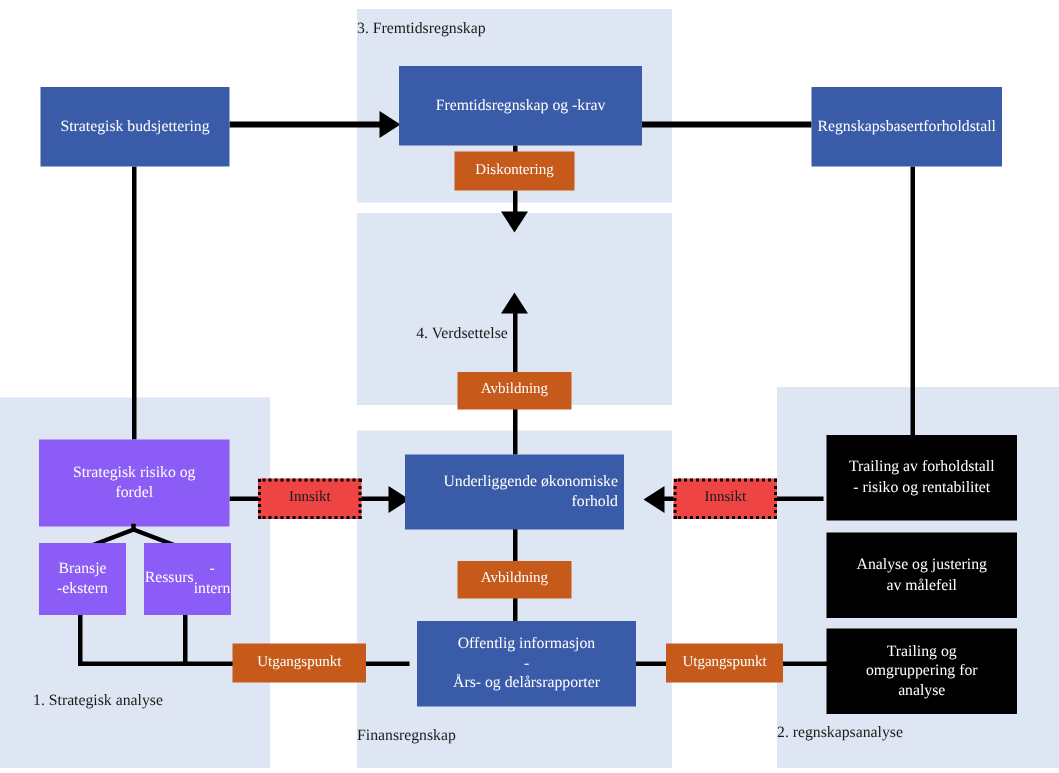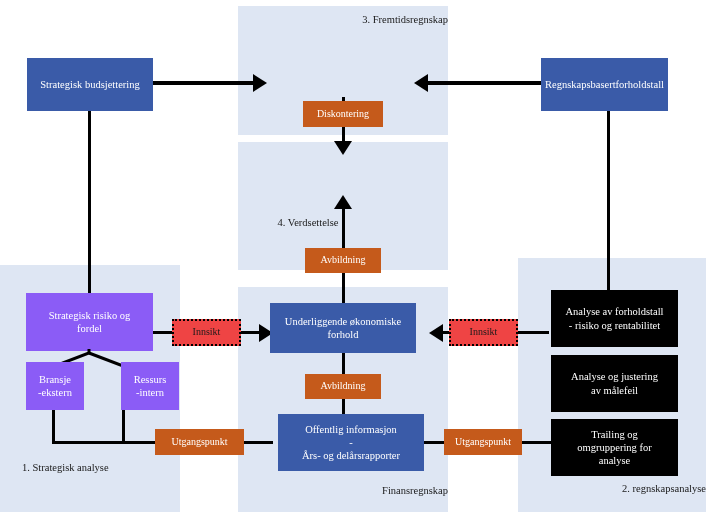--- a/index.html
+++ b/index.html
@@ -16,21 +16,21 @@
     overflow: hidden;
   }
   .panel {
     position: absolute;
     background: #dee6f3;
   }
   .panel-label {
     position: absolute;
     color: #1a1a1a;
     font-size: 10.5px;
-    text-align: right;
+    text-align: left;
     white-space: nowrap;
   }
   .line {
     position: absolute;
     background: #000000;
   }
   .box {
     position: absolute;
     display: flex;
     align-items: center;
@@ -136,20 +136,23 @@
   <div class="arrow arrow-left" style="left:414px; top:74px;"></div>
   <div class="arrow arrow-down" style="left:334px; top:141px;"></div>
   <div class="arrow arrow-up" style="left:334px; top:195px;"></div>
   <div class="arrow arrow-right" style="left:259px; top:324px;"></div>
   <div class="arrow arrow-left" style="left:429px; top:324px;"></div>
 
   <div class="box box-blue" style="left:27px; top:58px; width:126px; height:53px;">
     <span>Strategisk budsjettering</span>
   </div>
 
+  <div class="box box-blue" style="left:266px; top:44px; width:162px; height:53px;">
+    <span>Fremtidsregnskap og -krav</span>
+  </div>
 
   <div class="box box-blue" style="left:541px; top:58px; width:127px; height:53px; ">
     <span class="sub">Regnskapsbasert</span>
     <span class="sub">forholdstall</span>
   </div>
 
   <div class="box box-orange" style="left:303px; top:101px; width:80px; height:26px;">
     <span>Diskontering</span>
   </div>
 
@@ -166,30 +169,30 @@
   <svg style="position:absolute; left:26px; top:349px; width:130px; height:18px;" viewBox="0 0 130 18">
     <path d="M 63 0 L 63 4 L 29 17" stroke="#000" stroke-width="3" fill="none"></path>
     <path d="M 63 4 L 97 17" stroke="#000" stroke-width="3" fill="none"></path>
   </svg>
 
   <div class="box box-navy" style="left:26px; top:362px; width:58px; height:48px; flex-direction:column;">
     <span class="sub">Bransje</span>
     <span class="sub">-ekstern</span>
   </div>
 
-  <div class="box box-navy" style="left:96px; top:362px; width:58px; height:48px; flex-direction:column;margin-left:25px;">
+  <div class="box box-navy" style="left:96px; top:362px; width:58px; height:48px; flex-direction:row;">
     <span class="sub">Ressurs</span>
     <span class="sub">-intern</span>
   </div>
 
   <div class="box box-gray" style="left:172px; top:319px; width:69px; height:27px;">
     <span>Innsikt</span>
   </div>
 
-  <div class="box box-blue" style="left:270px; top:303px; width:146px; height:50px; flex-direction:column;">
+  <div class="box box-blue" style="left:270px; top:303px; width:146px; height:50px; flex-direction:column;align-items:flex-end;">
     <span class="sub">Underliggende økonomiske</span>
     <span class="sub">forhold</span>
   </div>
 
   <div class="box box-gray" style="left:449px; top:319px; width:69px; height:27px;">
     <span>Innsikt</span>
   </div>
 
   <div class="box box-orange" style="left:305px; top:374px; width:76px; height:25px;">
     <span>Avbildning</span>
@@ -203,21 +206,21 @@
 
   <div class="box box-orange" style="left:155px; top:429px; width:89px; height:26px;">
     <span>Utgangspunkt</span>
   </div>
 
   <div class="box box-orange" style="left:444px; top:429px; width:78px; height:26px;">
     <span>Utgangspunkt</span>
   </div>
 
   <div class="box box-black" style="left:551px; top:290px; width:127px; height:57px; flex-direction:column;">
-    <span class="sub">Analyse av forholdstall</span>
+    <span class="sub">Trailing av forholdstall</span>
     <span class="sub">- risiko og rentabilitet</span>
   </div>
 
   <div class="box box-black" style="left:551px; top:355px; width:127px; height:57px; flex-direction:column;">
     <span class="sub">Analyse og justering</span>
     <span class="sub">av målefeil</span>
   </div>
 
   <div class="box box-black" style="left:551px; top:419px; width:127px; height:57px; flex-direction:column;">
     <span class="sub">Trailing og</span>

